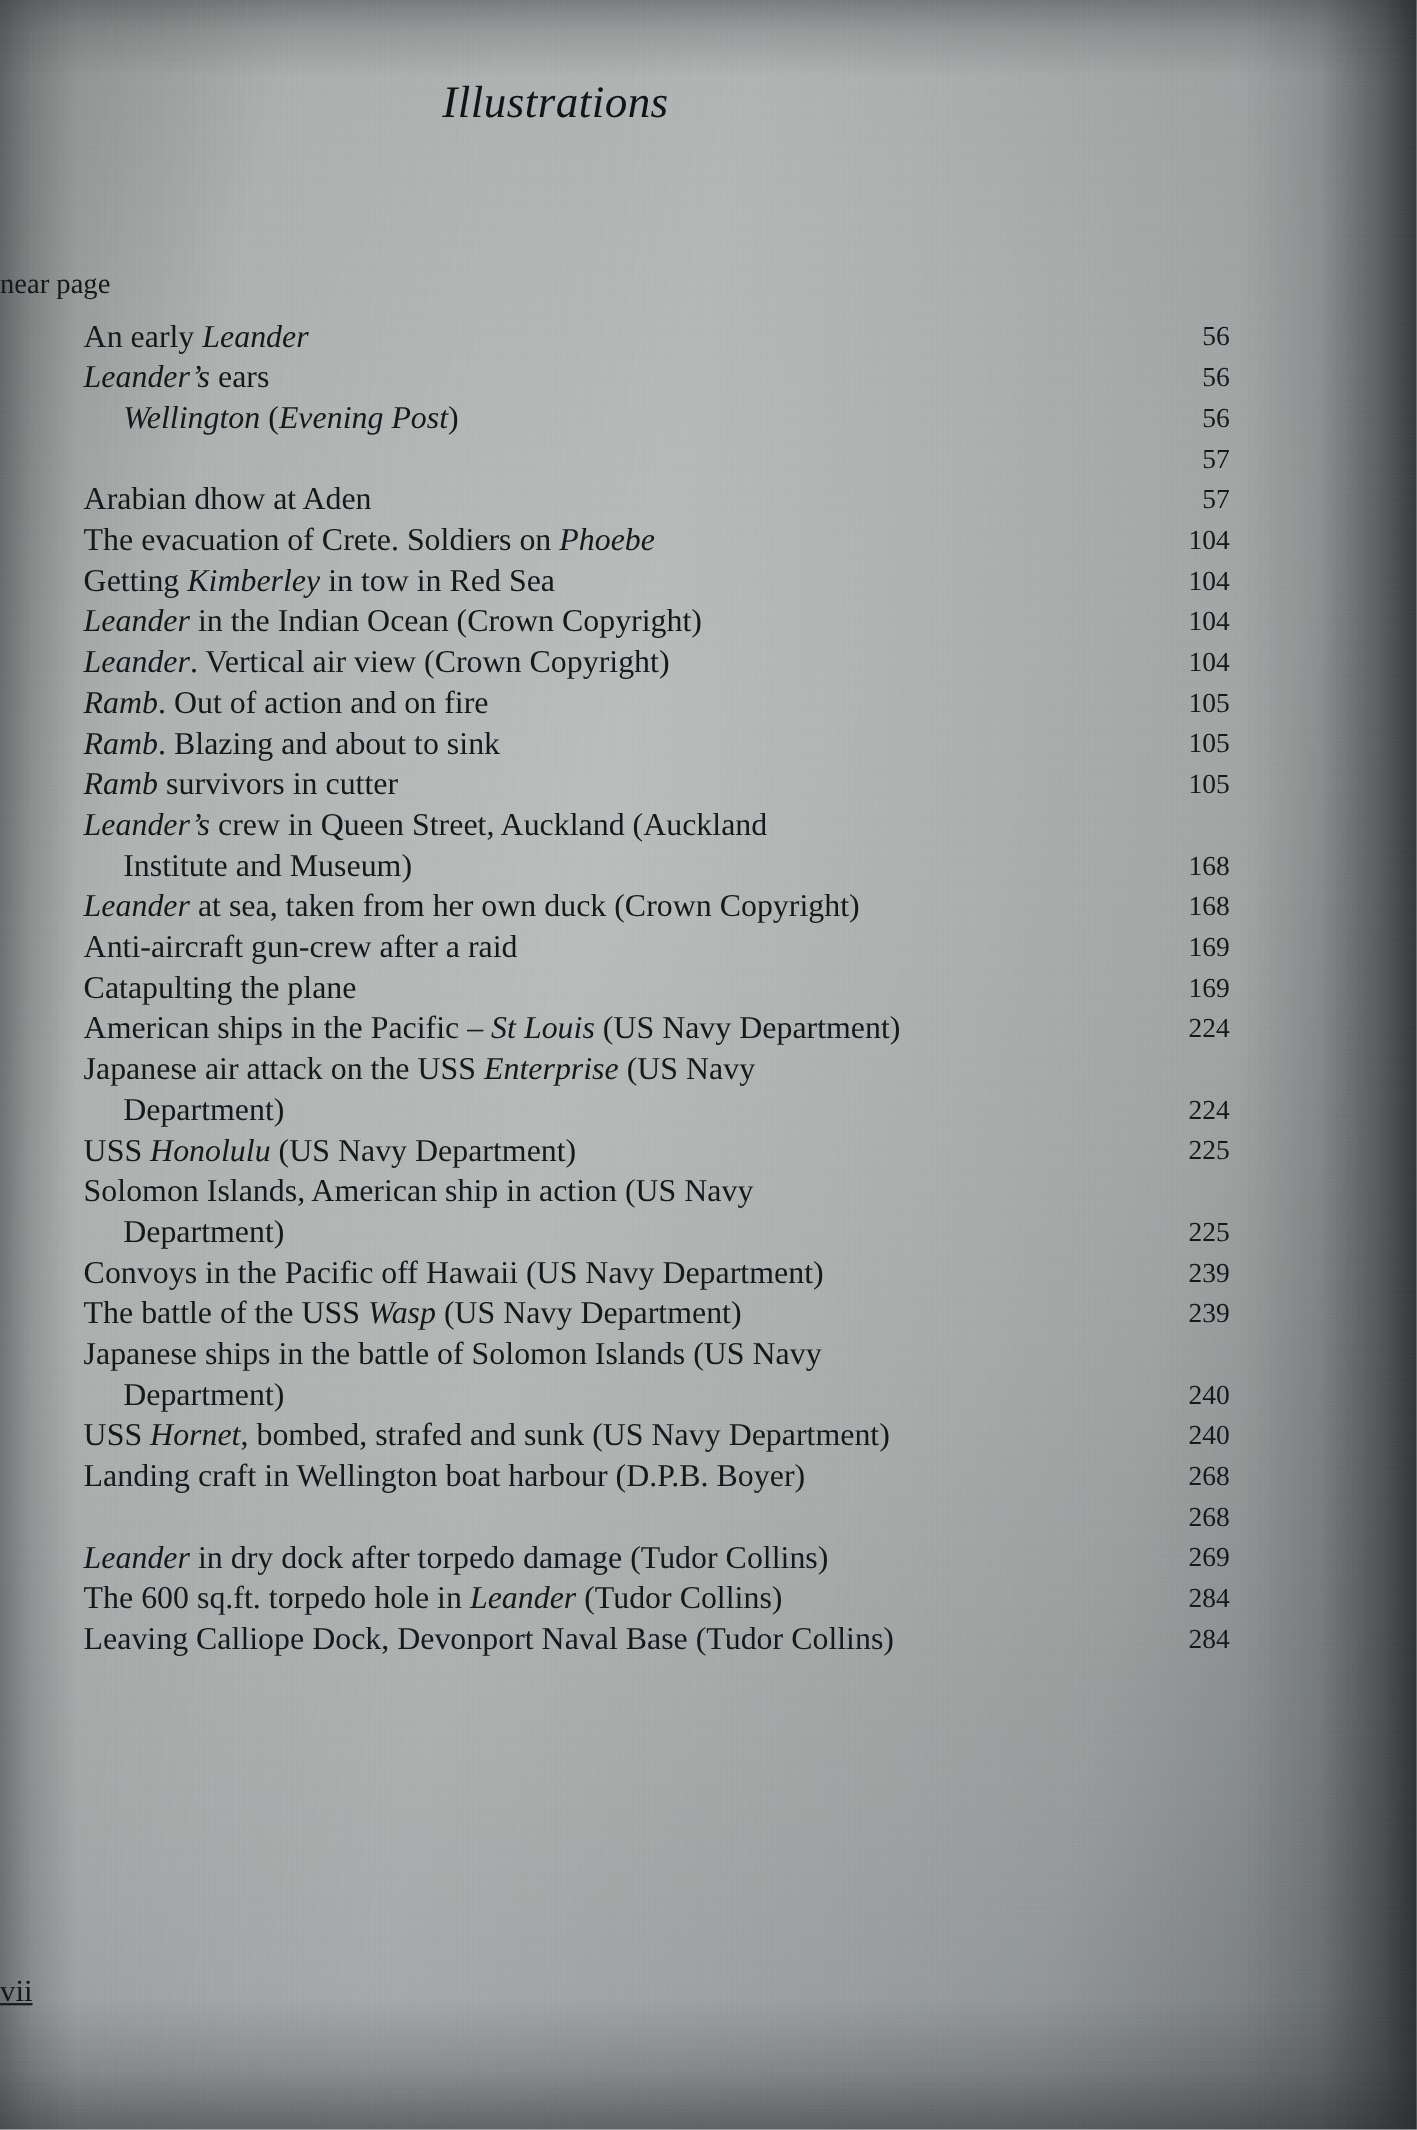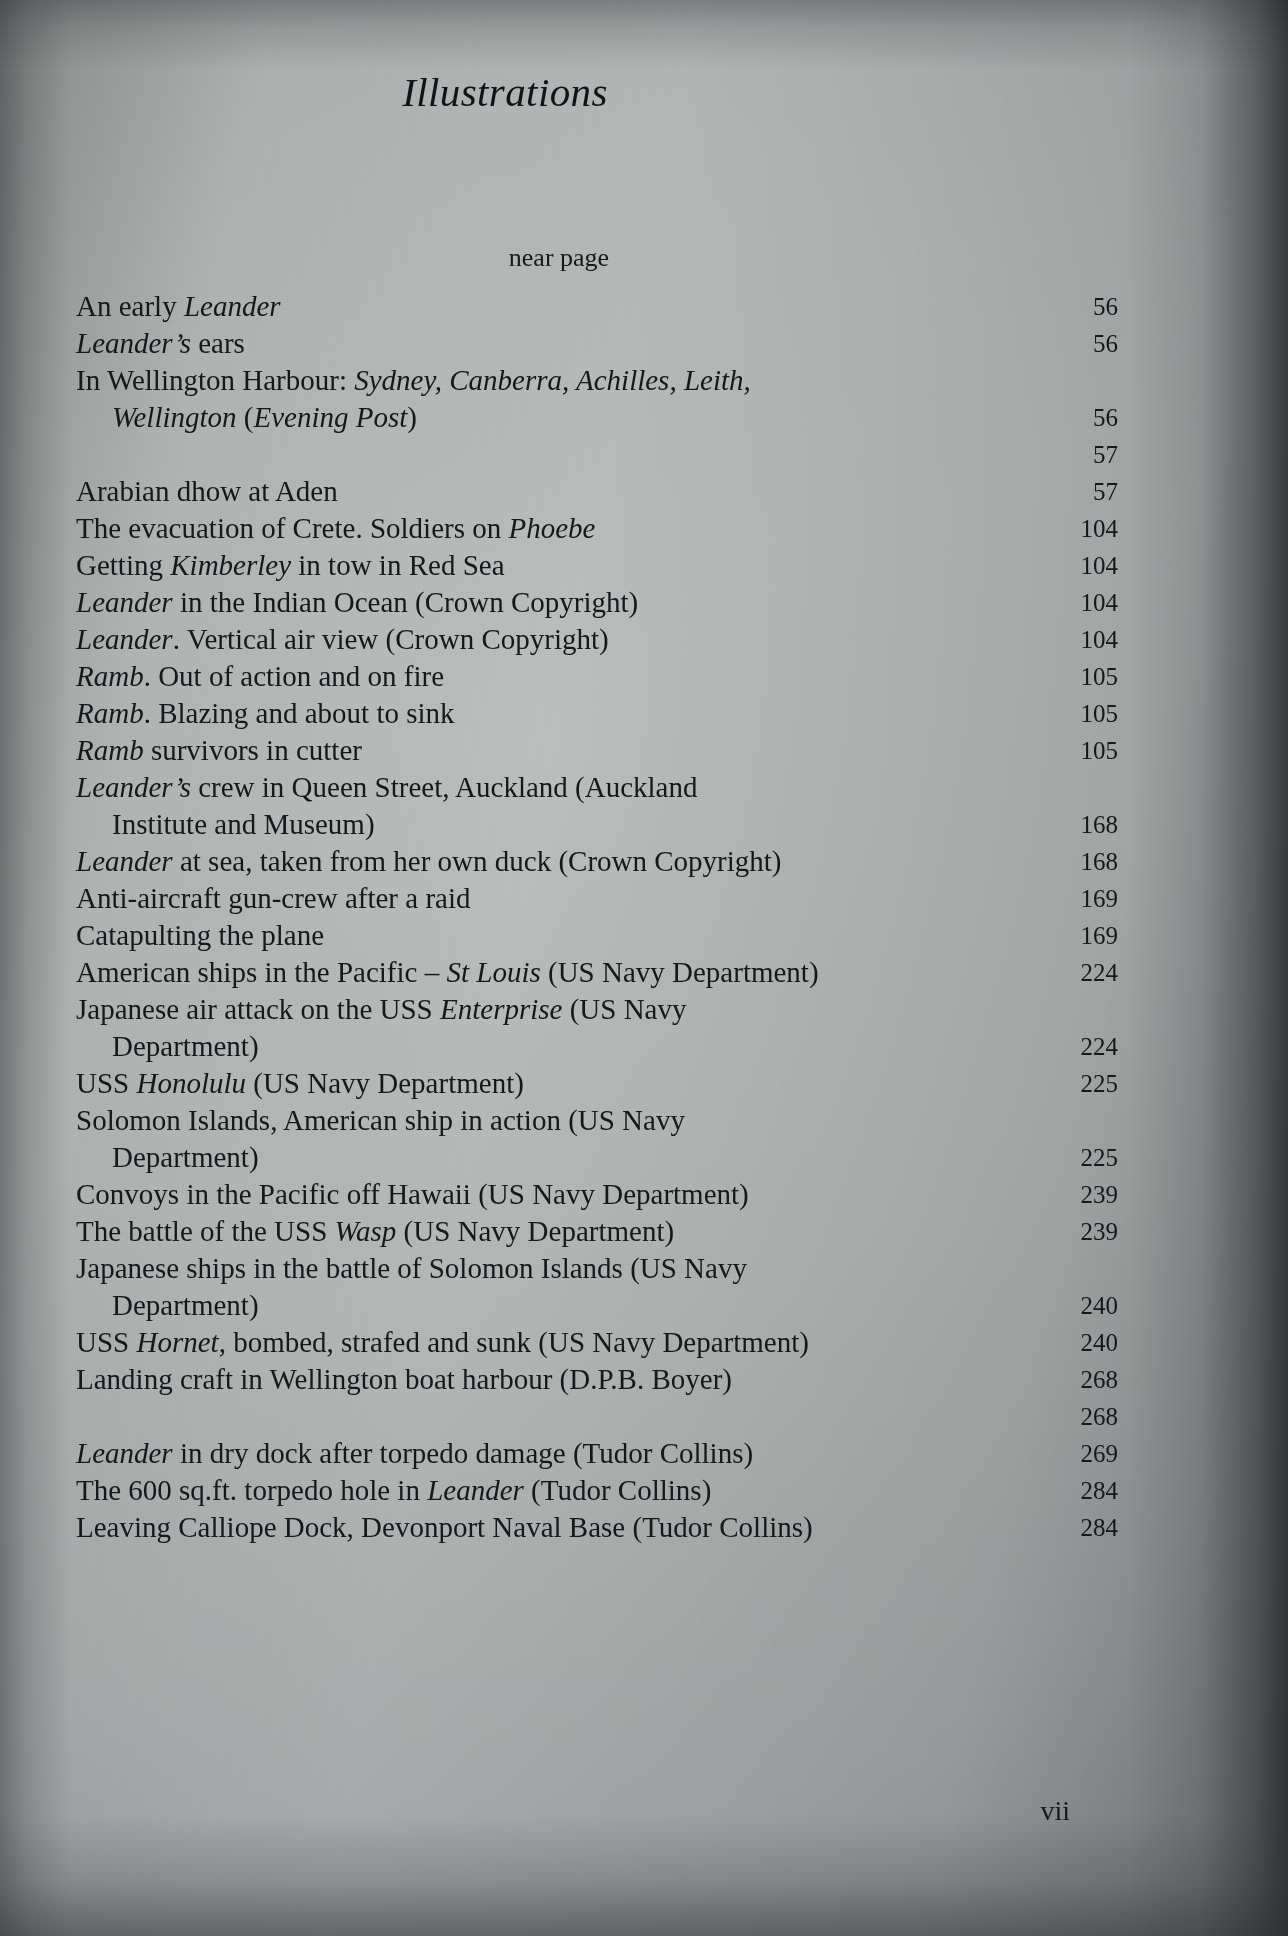--- a/index.html
+++ b/index.html
@@ -81,21 +81,21 @@
     font-size: 41px;
     letter-spacing: 0.4px;
     color: #10141a;
   }
 
   .col-header {
     position: absolute;
     top: 243px;
     left: 0;
     width: 1118px;
-    text-align: center;
+    text-align: left;
     font-size: 26px;
     color: #15181c;
   }
 
   .list {
     position: absolute;
     top: 288px;
     left: 76px;
     width: 1042px;
   }
@@ -129,23 +129,24 @@
     line-height: 37px;
     text-align: right;
     width: 92px;
   }
 
   .folio {
     position: absolute;
     top: 1795px;
     left: 0;
     width: 1070px;
-    text-align: right;
+    text-align: left;
     font-size: 28px;
     color: #14181d;
+    text-decoration: underline;
   }
 </style>
 </head>
 <body>
 
 <div class="page">
   <div class="paper-base"></div>
   <div class="paper-warm"></div>
   <div class="edge-top"></div>
   <div class="edge-left"></div>
@@ -157,21 +158,20 @@
     <div class="page-title">Illustrations</div>
     <div class="col-header">near page</div>
     <div class="list">
         <div class="entry">
           <div class="entry-line"><span class="entry-text"><span class="">An early </span><span class="seg-i">Leander</span></span><span class="page-num">56</span></div>
         </div>
         <div class="entry">
           <div class="entry-line"><span class="entry-text"><span class="seg-i">Leander’s</span><span class=""> ears</span></span><span class="page-num">56</span></div>
         </div>
         <div class="entry">
-          <div class="entry-line"><span class="entry-text"><span class="">In Wellington Harbour: </span><span class="seg-i">Sydney, Canberra, Achilles, Leith,</span></span></div>
           <div class="entry-line indent"><span class="entry-text"><span class="seg-i">Wellington</span><span class=""> (</span><span class="seg-i">Evening Post</span><span class="">)</span></span><span class="page-num">56</span></div>
         </div>
         <div class="entry">
           <div class="entry-line"><span class="page-num">57</span></div>
         </div>
         <div class="entry">
           <div class="entry-line"><span class="entry-text"><span class="">Arabian dhow at Aden</span></span><span class="page-num">57</span></div>
         </div>
         <div class="entry">
           <div class="entry-line"><span class="entry-text"><span class="">The evacuation of Crete. Soldiers on </span><span class="seg-i">Phoebe</span></span><span class="page-num">104</span></div>

